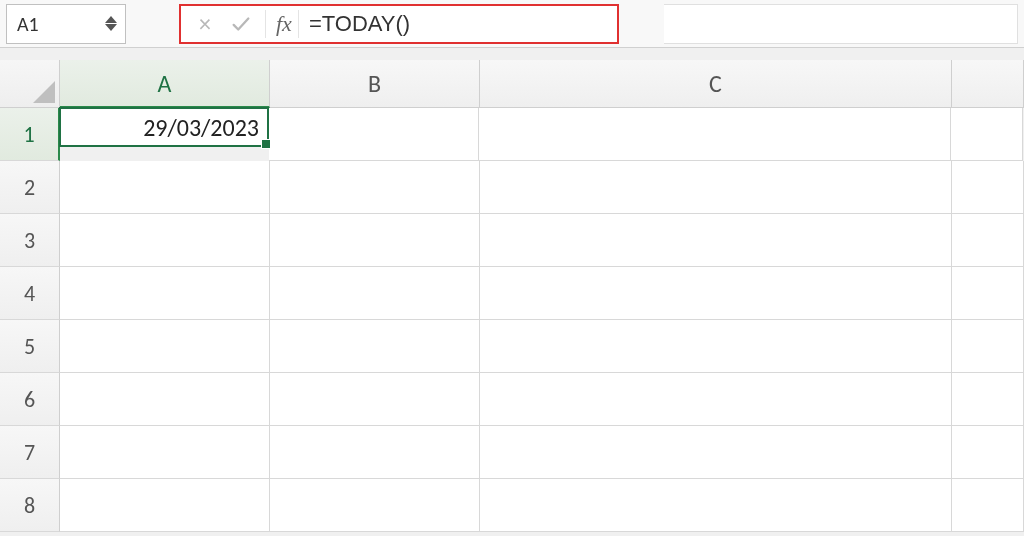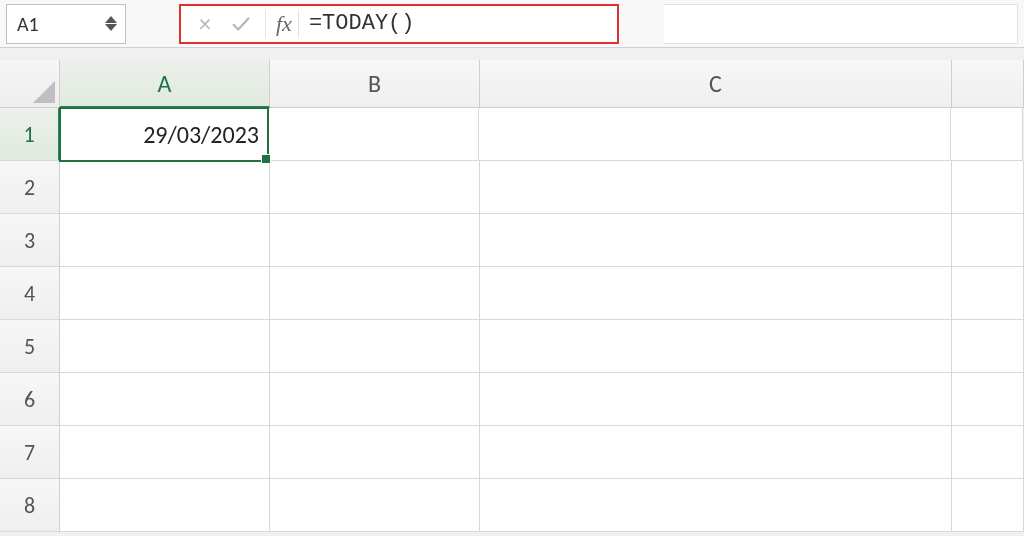--- a/index.html
+++ b/index.html
@@ -83,21 +83,21 @@
     height: 28px;
     display: flex;
     align-items: center;
   }
   .formula-input {
     flex: 1;
     height: 100%;
     border: none;
     outline: none;
     font-size: 22px;
-    font-family: Liberation Mono, monospace;
+    font-family: Liberation Sans, sans-serif;
     color: #333;
     padding-left: 4px;
     background: transparent;
   }
   .rest-bar {
     flex: 1;
     height: 40px;
     background: #ffffff;
     border: 1px solid #e0e0e0;
     border-left: none;
@@ -195,21 +195,21 @@
     position: relative;
     display: flex;
     align-items: center;
     justify-content: flex-end;
     padding: 0 8px;
   }
   .cell.selected {
     border: 2.5px solid #1f7244;
     z-index: 5;
     margin: -1px 0 4px -1px;
-    height: 55px;
+    height: 40px;
   }
   .cell.selected::after {
     content: "";
     position: absolute;
     right: -4px;
     bottom: -4px;
     width: 8px;
     height: 8px;
     background: #1f7244;
     border: 1px solid #fff;

